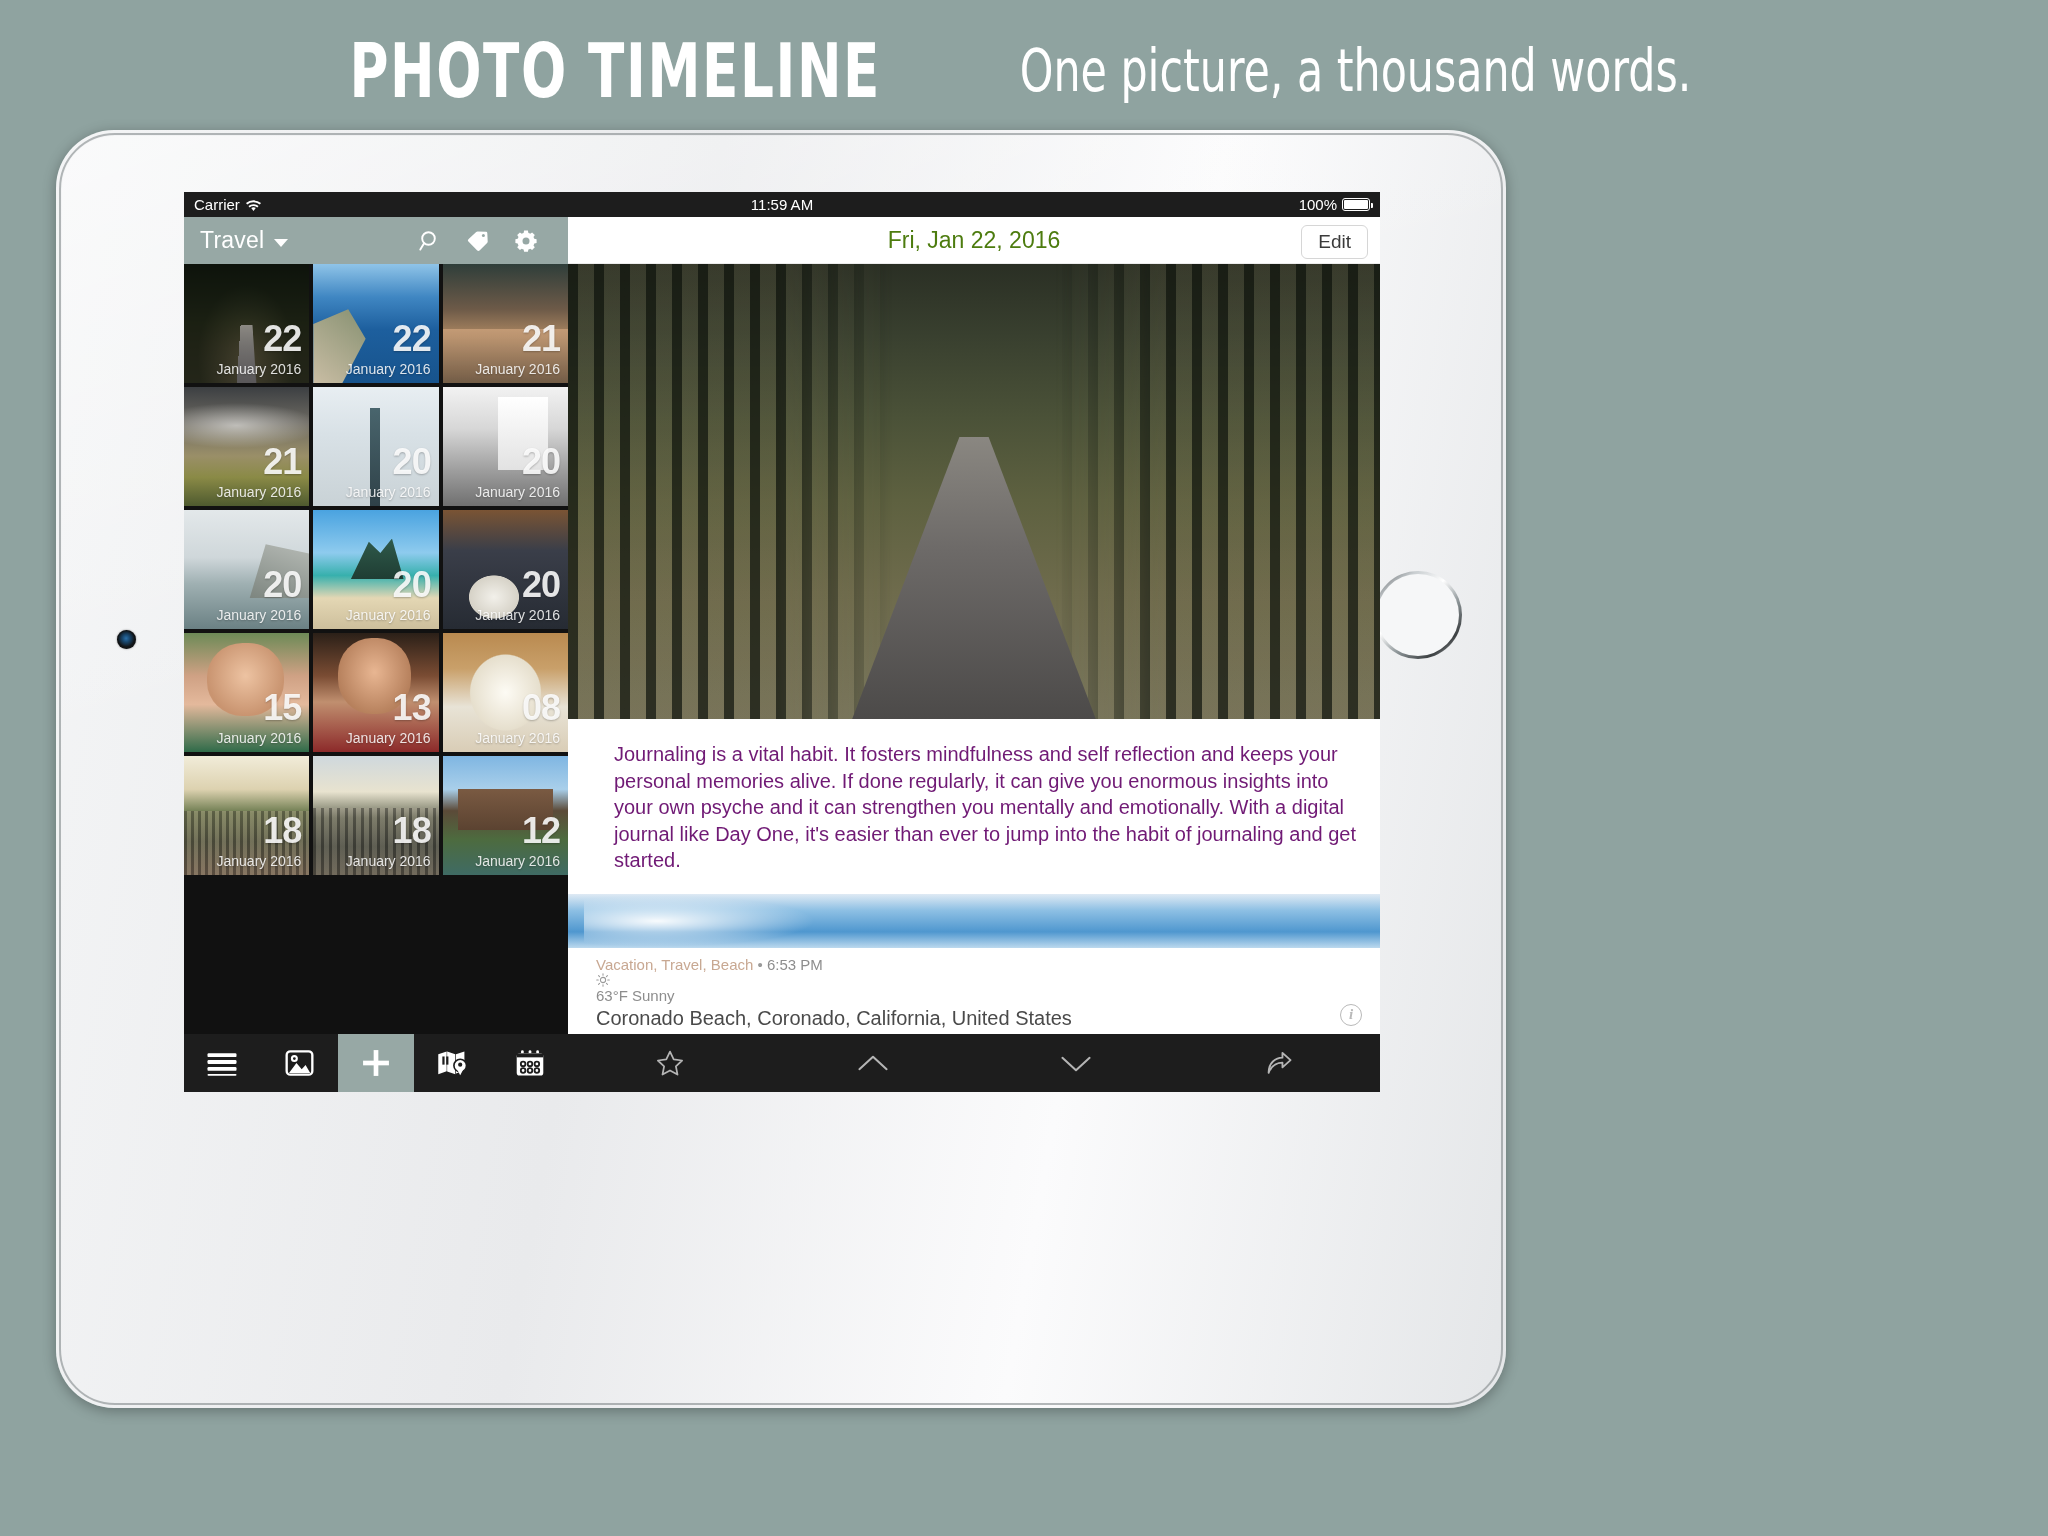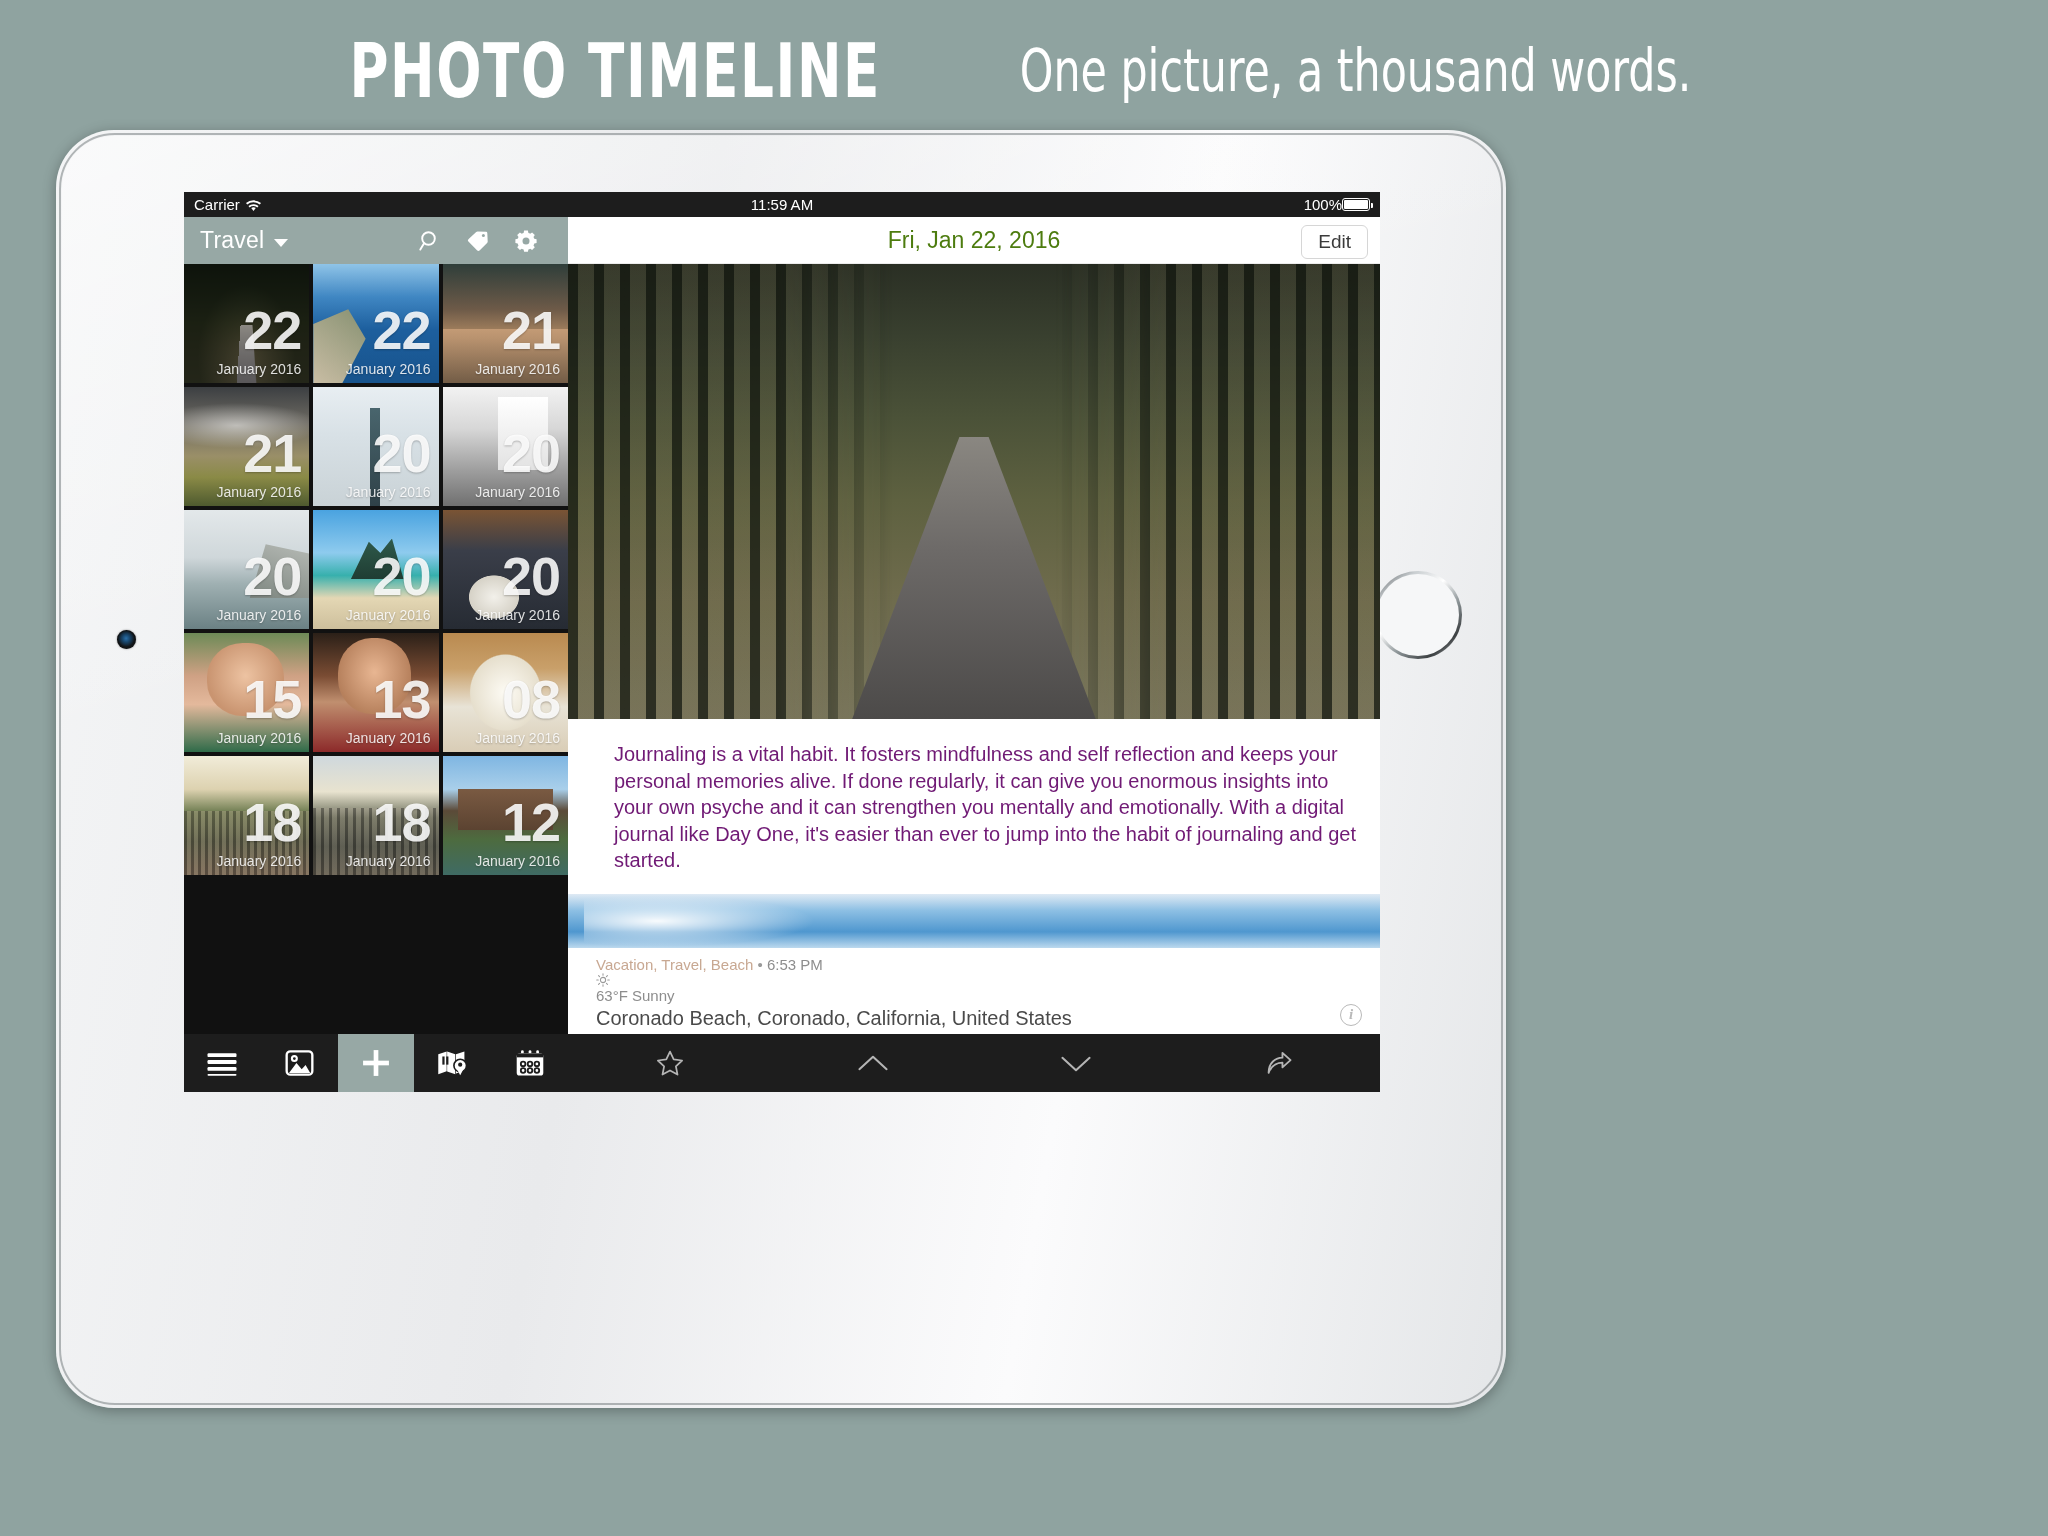--- a/index.html
+++ b/index.html
@@ -94,21 +94,21 @@
   
   .statusbar {
     position: absolute; top: 0; left: 0; right: 0; height: 25px;
     background: #1d1d1d;
     color: #fff;
     font-size: 15px;
     display: flex; align-items: center;
   }
   .sb-left { position:absolute; left: 10px; display:flex; align-items:center; gap:6px; }
   .sb-center { position:absolute; left:0; right:0; text-align:center; font-weight: 500; }
-  .sb-right { position:absolute; right: 10px; display:flex; align-items:center; }
+  .sb-right { position:absolute; right: 10px; display:flex; align-items:center; gap:5px; }
   .wifi-ico { display:inline-block; width:15px; height:12px; position:relative; top:1px; }
   .batt {
     width: 28px; height: 13px; border: 1.6px solid #fff; border-radius: 3px;
     position: relative; display:inline-block;
   }
   .batt::after{ content:""; position:absolute; right:-4px; top:3.5px; width:2.4px;height:5px;background:#fff;border-radius:0 1px 1px 0;}
   .batt-fill{ position:absolute; inset:1.4px; background:#fff; border-radius:1px;}
 
   
   .app { position: absolute; top: 25px; left: 0; right: 0; bottom: 0; display: flex; }
@@ -133,21 +133,21 @@
     grid-auto-rows: 119px;
     gap: 4px;
     padding: 0 0 0 0;
     background:#111;
     overflow:hidden;
   }
   .tile { position:relative; overflow:hidden; }
   .tile .ph { position:absolute; inset:0; }
   .tile .day {
     position:absolute; right: 8px; bottom: 26px;
-    font-size: 54px; font-weight: bold; color: rgba(255,255,255,0.88);
+    font-size: 36px; font-weight: bold; color: rgba(255,255,255,0.88);
     line-height: 1; letter-spacing: -1px;
     text-shadow: 0 1px 2px rgba(0,0,0,.25);
   }
   .tile .mon {
     position:absolute; right: 8px; bottom: 6px;
     font-size: 14px; color: rgba(255,255,255,0.85);
     text-shadow: 0 1px 2px rgba(0,0,0,.25);
   }
 
   .left-toolbar {

